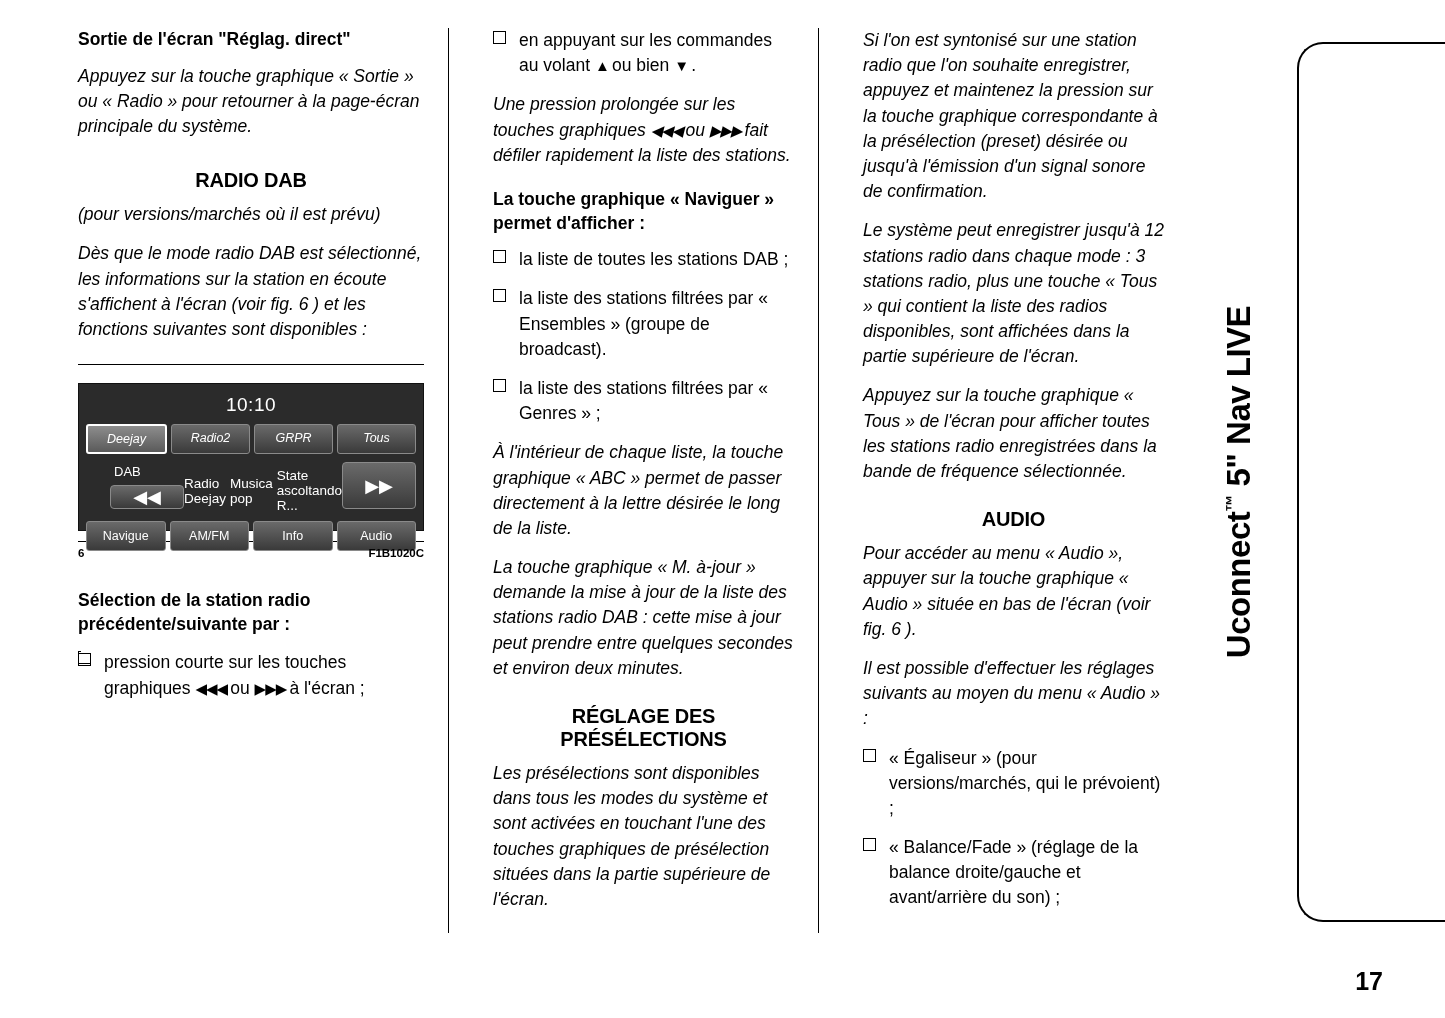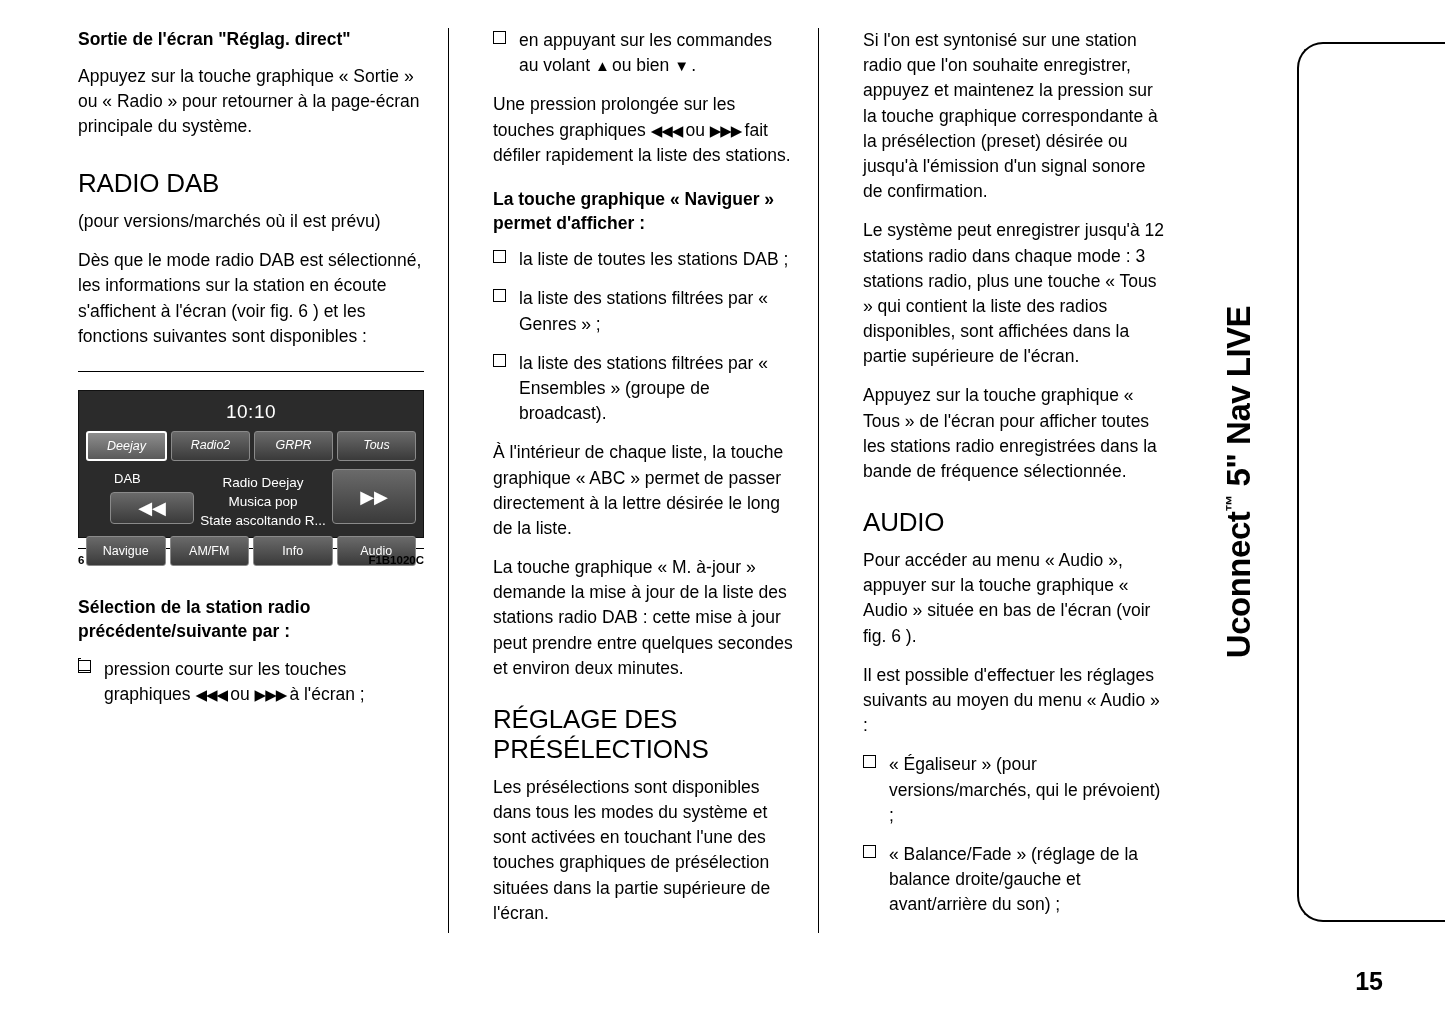--- a/index.html
+++ b/index.html
@@ -36,33 +36,35 @@
     box-sizing: border-box;
   }
   .col.c2, .col.c3 {
     padding-left: 44px;
     border-left: 1.5px solid #000;
   }
   p {
     margin: 0 0 14px 0;
     font-size: 17.5px;
     line-height: 1.44;
+    font-style: italic;
   }
   .h-bold {
     font-weight: bold;
     font-size: 17.5px;
     line-height: 1.35;
     margin: 0 0 12px 0;
   }
   .h-section {
-    font-weight: normal;
-    font-size: 26px;
+    font-weight: bold;
+    font-size: 20px;
     letter-spacing: -0.2px;
     margin: 24px 0 10px 0;
     line-height: 1.15;
+    text-align: center;
   }
   .h-section.first { margin-top: 30px; }
   .bullet {
     margin: 0 0 14px 0;
     font-size: 17.5px;
     line-height: 1.44;
     position: relative;
     padding-left: 26px;
   }
   .bullet .sq {
@@ -147,21 +149,21 @@
     border-radius: 4px;
     display: flex;
     align-items: center;
     justify-content: center;
     font-size: 18px;
     margin-bottom: 4px;
   }
   .mid-center {
     flex: 1;
     display: flex;
-    flex-direction: column;
+    flex-direction: row;
     align-items: center;
     justify-content: center;
     gap: 4px;
     font-size: 13.5px;
     padding-top: 6px;
   }
   .mid-right {
     width: 84px;
     display: flex;
     flex-direction: column;
@@ -310,25 +312,25 @@
       </p>
 
       <div class="h-bold" style="margin-top:20px;">La touche graphique « Naviguer » permet d'afficher :</div>
 
       <div class="bullet">
         <span class="sq"></span>
         <span>la liste de toutes les stations DAB ;</span>
       </div>
       <div class="bullet">
         <span class="sq"></span>
+        <span>la liste des stations filtrées par « Ensembles » (groupe de broadcast).</span>
+      </div>
+      <div class="bullet">
+        <span class="sq"></span>
         <span>la liste des stations filtrées par « Genres » ;</span>
-      </div>
-      <div class="bullet">
-        <span class="sq"></span>
-        <span>la liste des stations filtrées par « Ensembles » (groupe de broadcast).</span>
       </div>
 
       <p>À l'intérieur de chaque liste, la touche graphique « ABC » permet de passer directement à la lettre désirée le long de la liste.</p>
       <p>La touche graphique « M. à-jour » demande la mise à jour de la liste des stations radio DAB : cette mise à jour peut prendre entre quelques secondes et environ deux minutes.</p>
 
       <div class="h-section">RÉGLAGE DES PRÉSÉLECTIONS</div>
       <p>Les présélections sont disponibles dans tous les modes du système et sont activées en touchant l'une des touches graphiques de présélection situées dans la partie supérieure de l'écran.</p>
     </div>
 
     <div class="col c3">
@@ -350,15 +352,15 @@
       </div>
     </div>
 
   </div>
 
   <div class="tab">
     <div class="tab-text">
       <span>Uconnect</span><span class="tm">™</span><span> 5" Nav LIVE</span>
     </div>
   </div>
-  <div class="page-num">15</div>
+  <div class="page-num">17</div>
 
 </div>
 
 </body></html>

